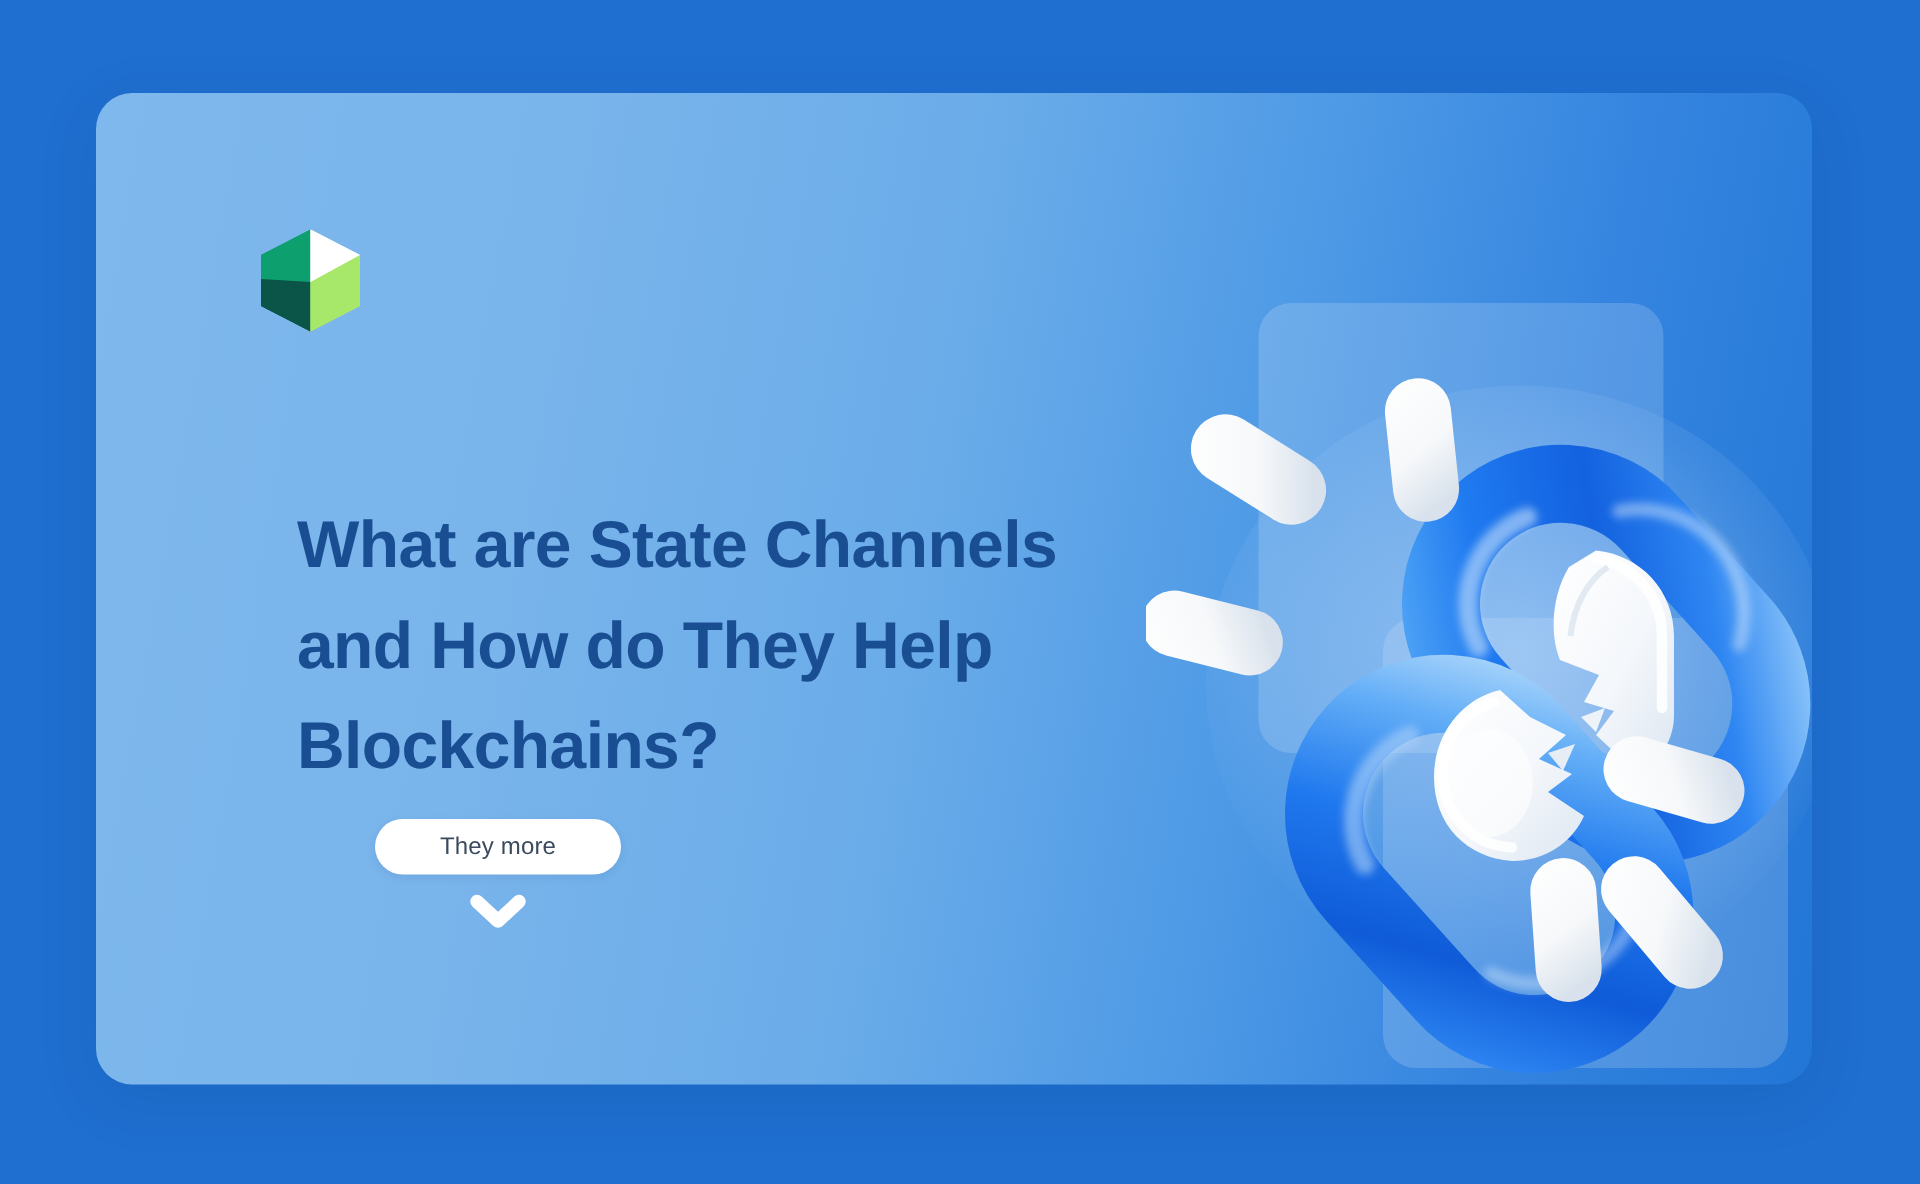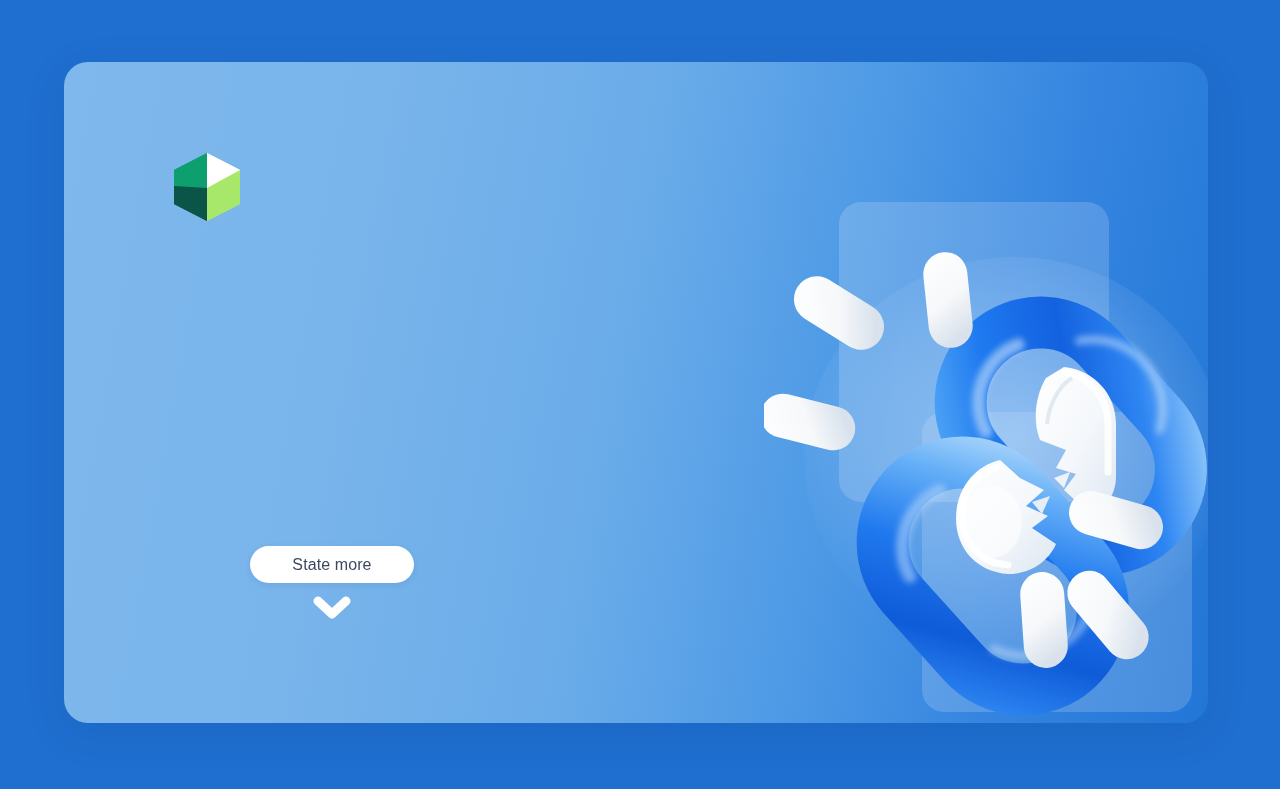--- a/index.html
+++ b/index.html
@@ -228,23 +228,26 @@
 
         <polygon points="37,1 70,18 70,35 37,36" fill="#FFFFFF"></polygon>
         <polygon points="37,36 70,18 70,35 53,44" fill="#FFFFFF"></polygon>
         <polygon points="37,1 70,18 37,36" fill="#FFFFFF"></polygon>
 
         <polygon points="37,36 70,18 70,52 37,69" fill="#A7E86A"></polygon>
         <polygon points="37,36 70,35 70,52 37,69" fill="#A7E86A"></polygon>
       </svg>
     </div>
 
+    <div class="copy">
+      <h1 class="headline">What are State Channels and How do They Help Blockchains?</h1>
+    </div>
 
     <div class="readmore-wrap">
-      <button class="readmore-btn">State more</button>
+      <button class="readmore-btn">They more</button>
       <div class="chevron">
         <svg viewBox="0 0 38 26" xmlns="http://www.w3.org/2000/svg">
           <path d="M5 6 L19 19 L33 6" fill="none" stroke="#FFFFFF" stroke-width="9" stroke-linecap="round" stroke-linejoin="round"></path>
         </svg>
       </div>
     </div>
 
   </div>
 </div>
 

